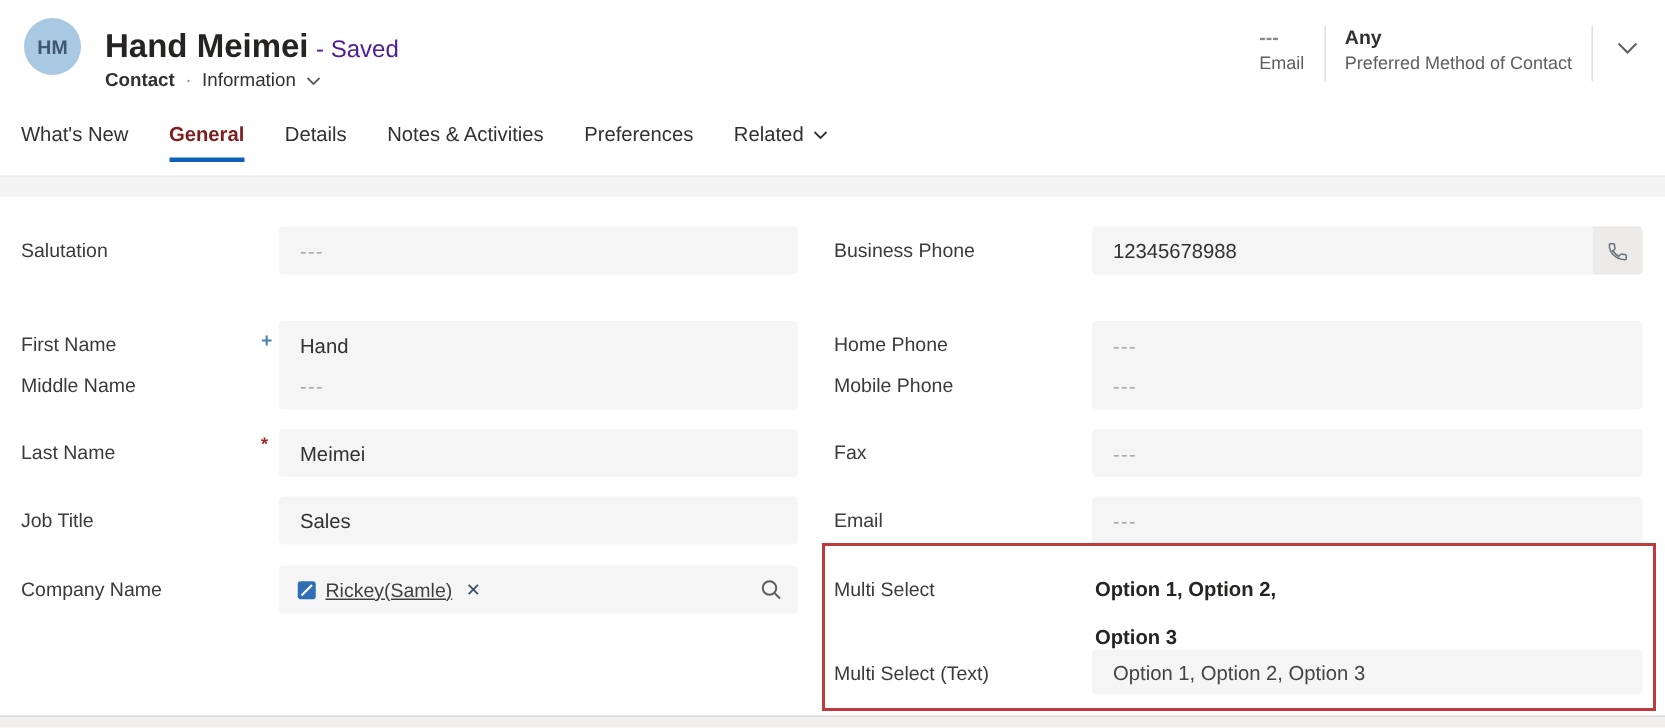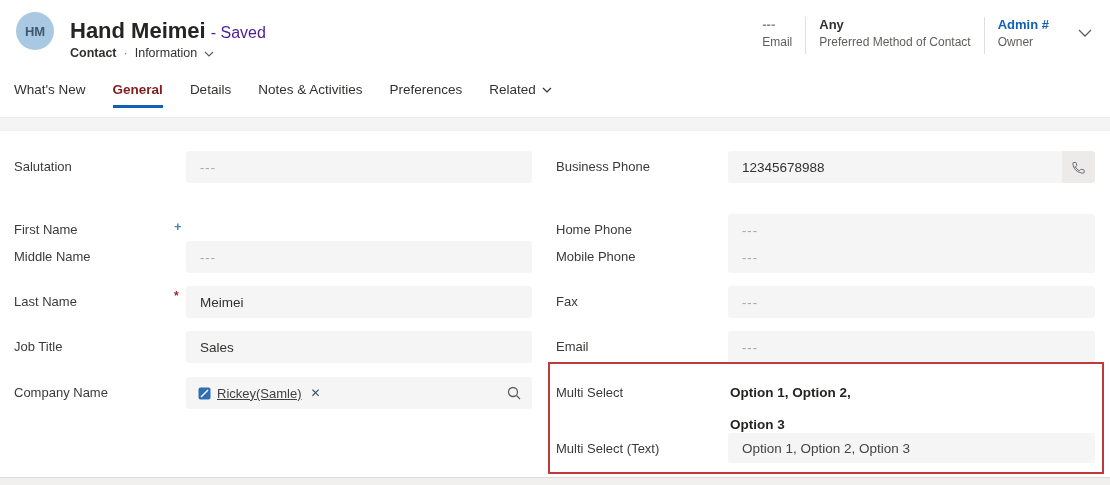--- a/index.html
+++ b/index.html
@@ -94,24 +94,20 @@
     <div class="sum-group">
       <span class="sum-value muted">---</span>
       <span class="sum-label">Email</span>
     </div>
     <div class="sum-divider"></div>
     <div class="sum-group">
       <span class="sum-value">Any</span>
       <span class="sum-label">Preferred Method of Contact</span>
     </div>
     <div class="sum-divider"></div>
-    <div class="sum-group">
-      <span class="sum-value link">Admin #</span>
-      <span class="sum-label">Owner</span>
-    </div>
     <span class="header-chevron">
       <svg width="14" height="8" viewBox="0 0 14 8">
           <path d="M1 1l6 6 6-6" fill="none" stroke="#605e5c" stroke-width="1.3"></path>
         </svg>
     </span>
   </div>
 
   <div class="tabs">
     <span class="tab">What's New</span>
     <span class="tab active">General</span>
@@ -140,20 +136,23 @@
         <svg width="15" height="15" viewBox="0 0 24 24">
             <path d="M6.62 10.79a15.05 15.05 0 0 0 6.59 6.59l2.2-2.2a1 1 0 0 1 1.01-.24c1.12.37 2.33.57 3.58.57a1 1 0 0 1 1 1V20a1 1 0 0 1-1 1C10.07 21 3 13.93 3 5a1 1 0 0 1 1-1h3.5a1 1 0 0 1 1 1c0 1.25.2 2.45.57 3.57a1 1 0 0 1-.25 1.02l-2.2 2.2z" fill="none" stroke="#68717a" stroke-width="1.6"></path>
           </svg>
       </span>
     </div>
   </div>
 
   <div class="row" style="top:214px">
     <span class="flabel l">First Name</span>
     <span class="marker rec">+</span>
+    <div class="field l">
+      <span class="val">Hand</span>
+    </div>
     <span class="flabel r">Home Phone</span>
     <div class="field r">
       <span class="val placeholder">---</span>
     </div>
   </div>
 
   <div class="row" style="top:241px">
     <span class="flabel l">Middle Name</span>
     <div class="field l">
       <span class="val placeholder">---</span>

